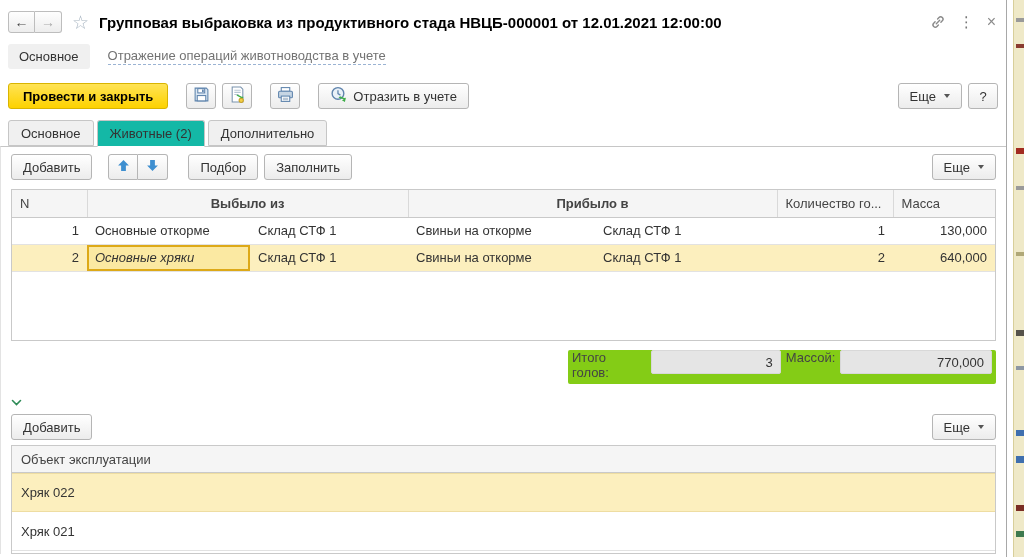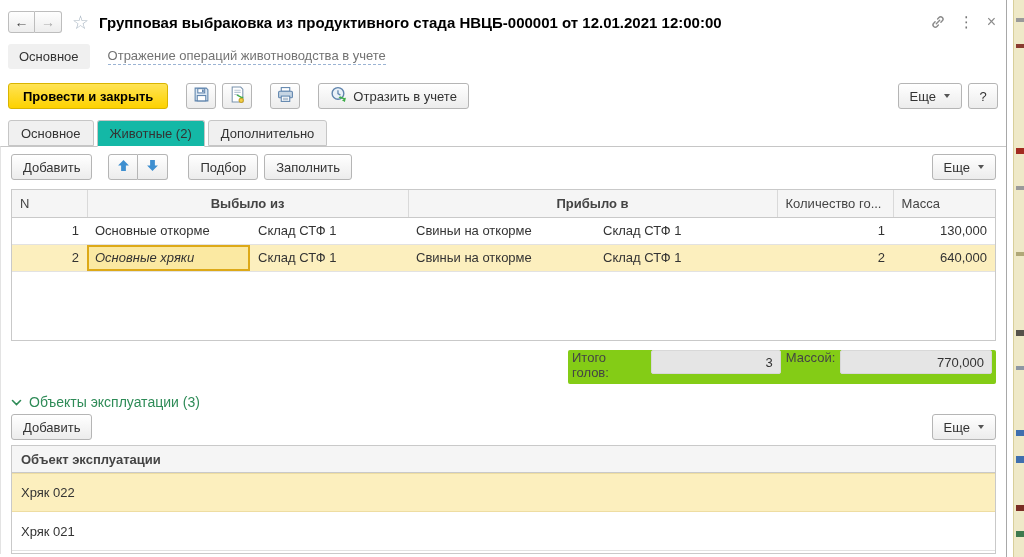--- a/index.html
+++ b/index.html
@@ -70,21 +70,21 @@
   .totals .lbl { color:#444; }
   .tot-box { background:#e5e5e5; border:1px solid #d8d8d8; border-radius:2px; height:24px; display:flex;
              align-items:center; justify-content:flex-end; padding:0 7px; color:#333; }
   .tot-box.heads { width:131px; }
   .tot-box.mass { width:153px; }
 
   
   .sec-hdr { margin-top:10px; display:flex; align-items:center; gap:7px; color:#2e8b57; font-size:14px; cursor:pointer; }
   .cmdbar2 { display:flex; align-items:center; margin-top:3px; height:28px; }
   .tbl2-wrap { margin-top:4px; border:1px solid #c9c9c9; height:109px; overflow:hidden; background:#fff; }
-  .tbl2-hdr { background:#f5f5f5; border-bottom:1px solid #c9c9c9; height:27px; display:flex; align-items:center; padding:0 9px; color:#444;font-weight:bold; }
+  .tbl2-hdr { background:#f5f5f5; border-bottom:1px solid #c9c9c9; height:27px; display:flex; align-items:center; padding:0 9px; color:#444; }
   .tbl2-row { height:39px; display:flex; align-items:center; padding:0 9px; border-bottom:1px solid #e2e2e2; color:#333; }
   .tbl2-row.sel { background:#fcefbe; border-top:1px solid #eedda2; border-bottom:1px solid #eedda2; }
 
   
   .bg-strip { position:absolute; left:1013px; top:0; width:11px; height:557px; background:#efe9c8; border-left:1px solid #d8cf9a; }
   .speck { position:absolute; right:0; width:8px; height:4px; }
 </style>
 </head>
 <body>
 
@@ -255,21 +255,20 @@
         <span class="lbl">Массой:</span>
         <span class="tot-box mass">770,000</span>
       </div>
 
       <div class="sec-hdr">
         <span>
           <svg width="11" height="9" viewBox="0 0 11 9">
               <path d="M1.5 2.5l4 4 4-4" stroke="#2e8b57" stroke-width="1.6" fill="none" stroke-linecap="round"></path>
             </svg>
         </span>
-        <span>Объекты эксплуатации (3)</span>
       </div>
 
       <div class="cmdbar2">
         <button class="btn">Добавить</button>
         <span class="spacer"></span>
         <button class="btn">
           <span>Еще</span>
           <span class="caret"></span>
         </button>
       </div>

